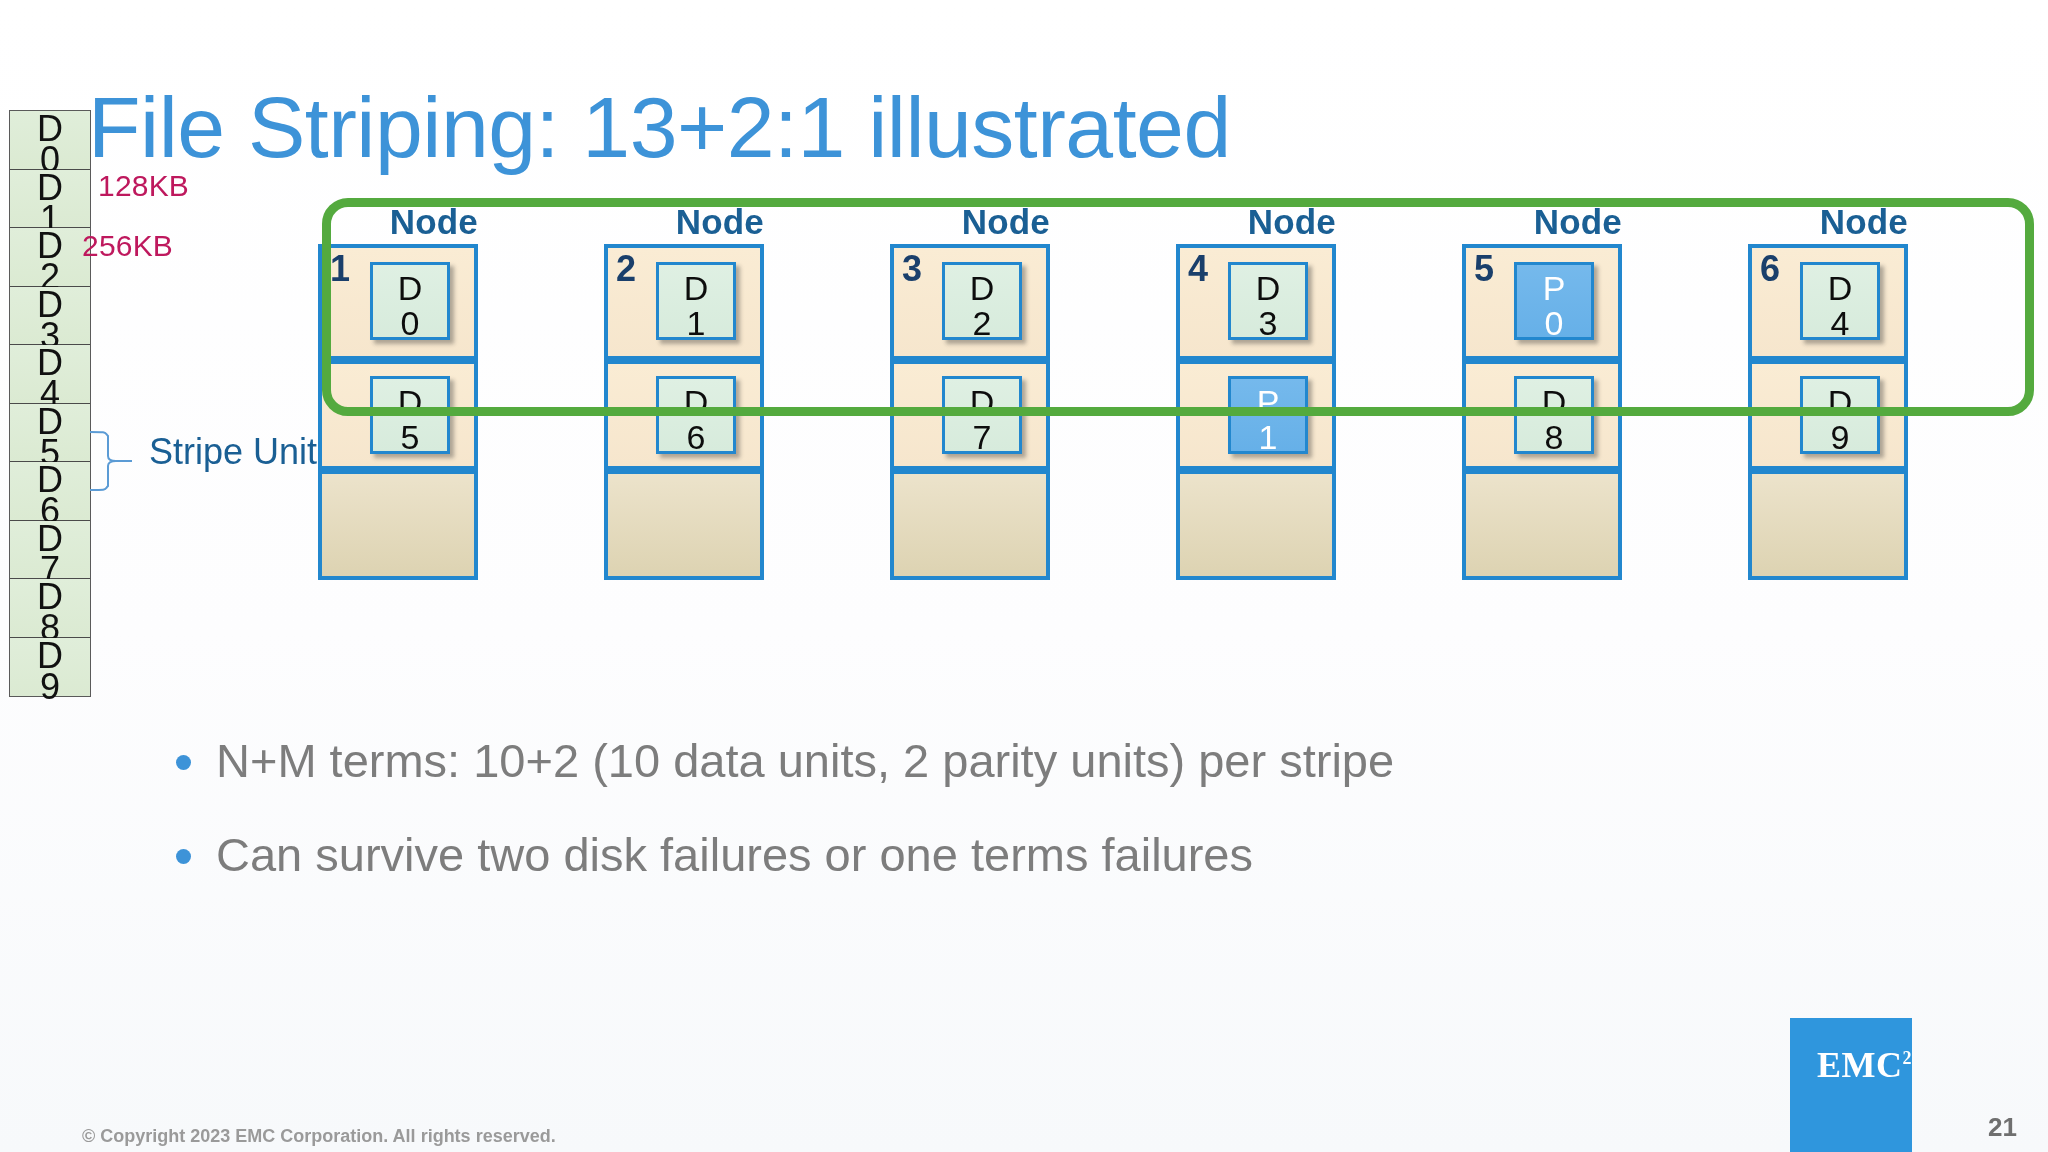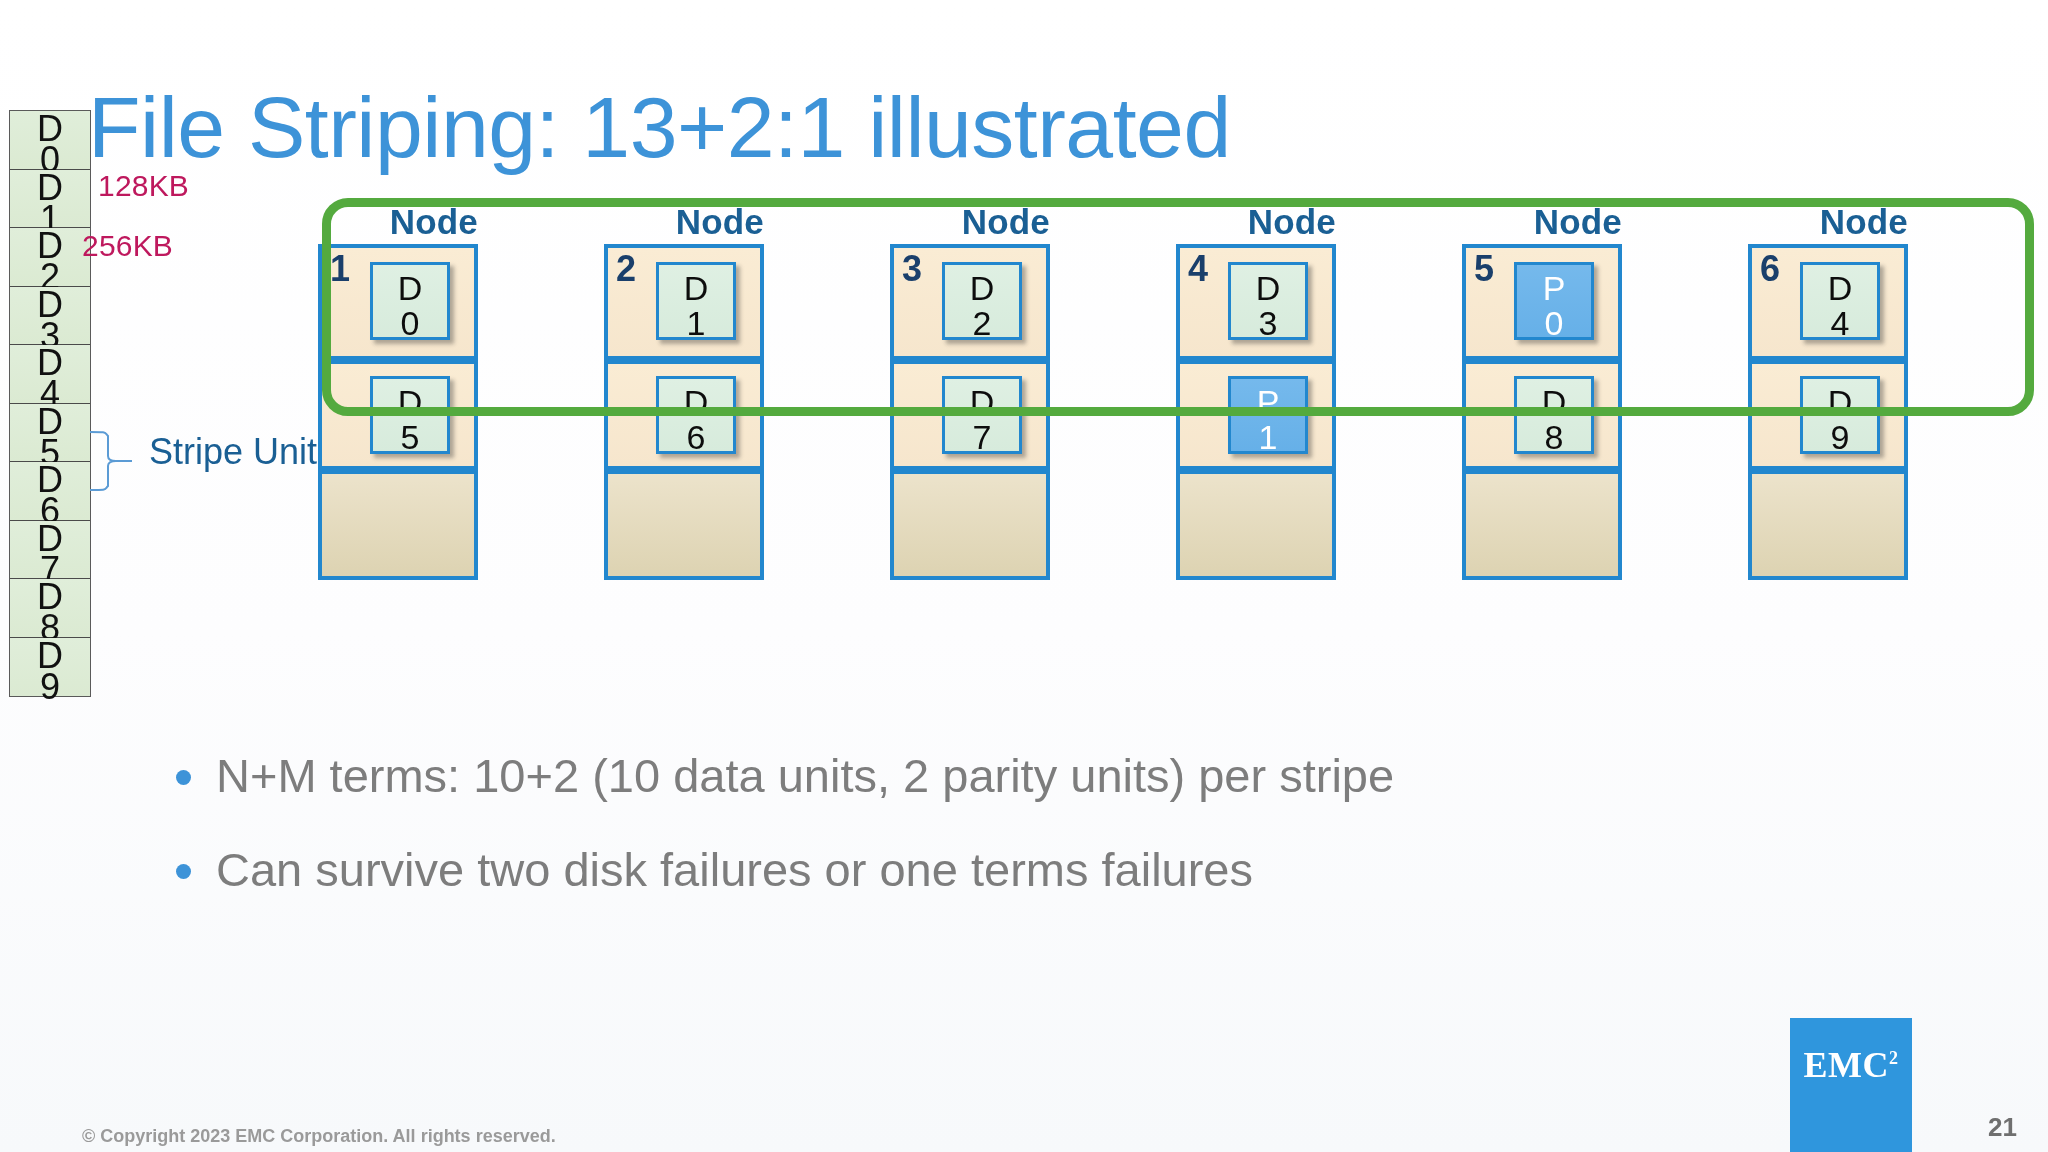--- a/index.html
+++ b/index.html
@@ -179,21 +179,21 @@
     border-radius: 26px;
     box-sizing: border-box;
     pointer-events: none;
     z-index: 5;
   }
 
   
   #bullet-list {
     position: absolute;
     left: 168px;
-    top: 742px;
+    top: 727px;
     width: 1500px;
   }
   .bullet-item {
     position: relative;
     padding-left: 48px;
     color: #7d7d7d;
     font-size: 47px;
     line-height: 68px;
     margin-bottom: 26px;
   }
@@ -222,21 +222,21 @@
     left: 1790px;
     top: 1018px;
     width: 122px;
     height: 134px;
     background: #2f96dd;
   }
   #emc-logo-text {
     position: absolute;
     left: 0; right: 0;
     top: 26px;
-    text-align: center;
+    text-align: right;
     color: #ffffff;
     font-family: "Liberation Serif", serif;
     font-weight: 700;
     font-size: 36px;
     letter-spacing: 0.5px;
   }
   #emc-logo-text sup { font-size: 18px; vertical-align: super; }
   #page-number {
     position: absolute;
     left: 1988px;

